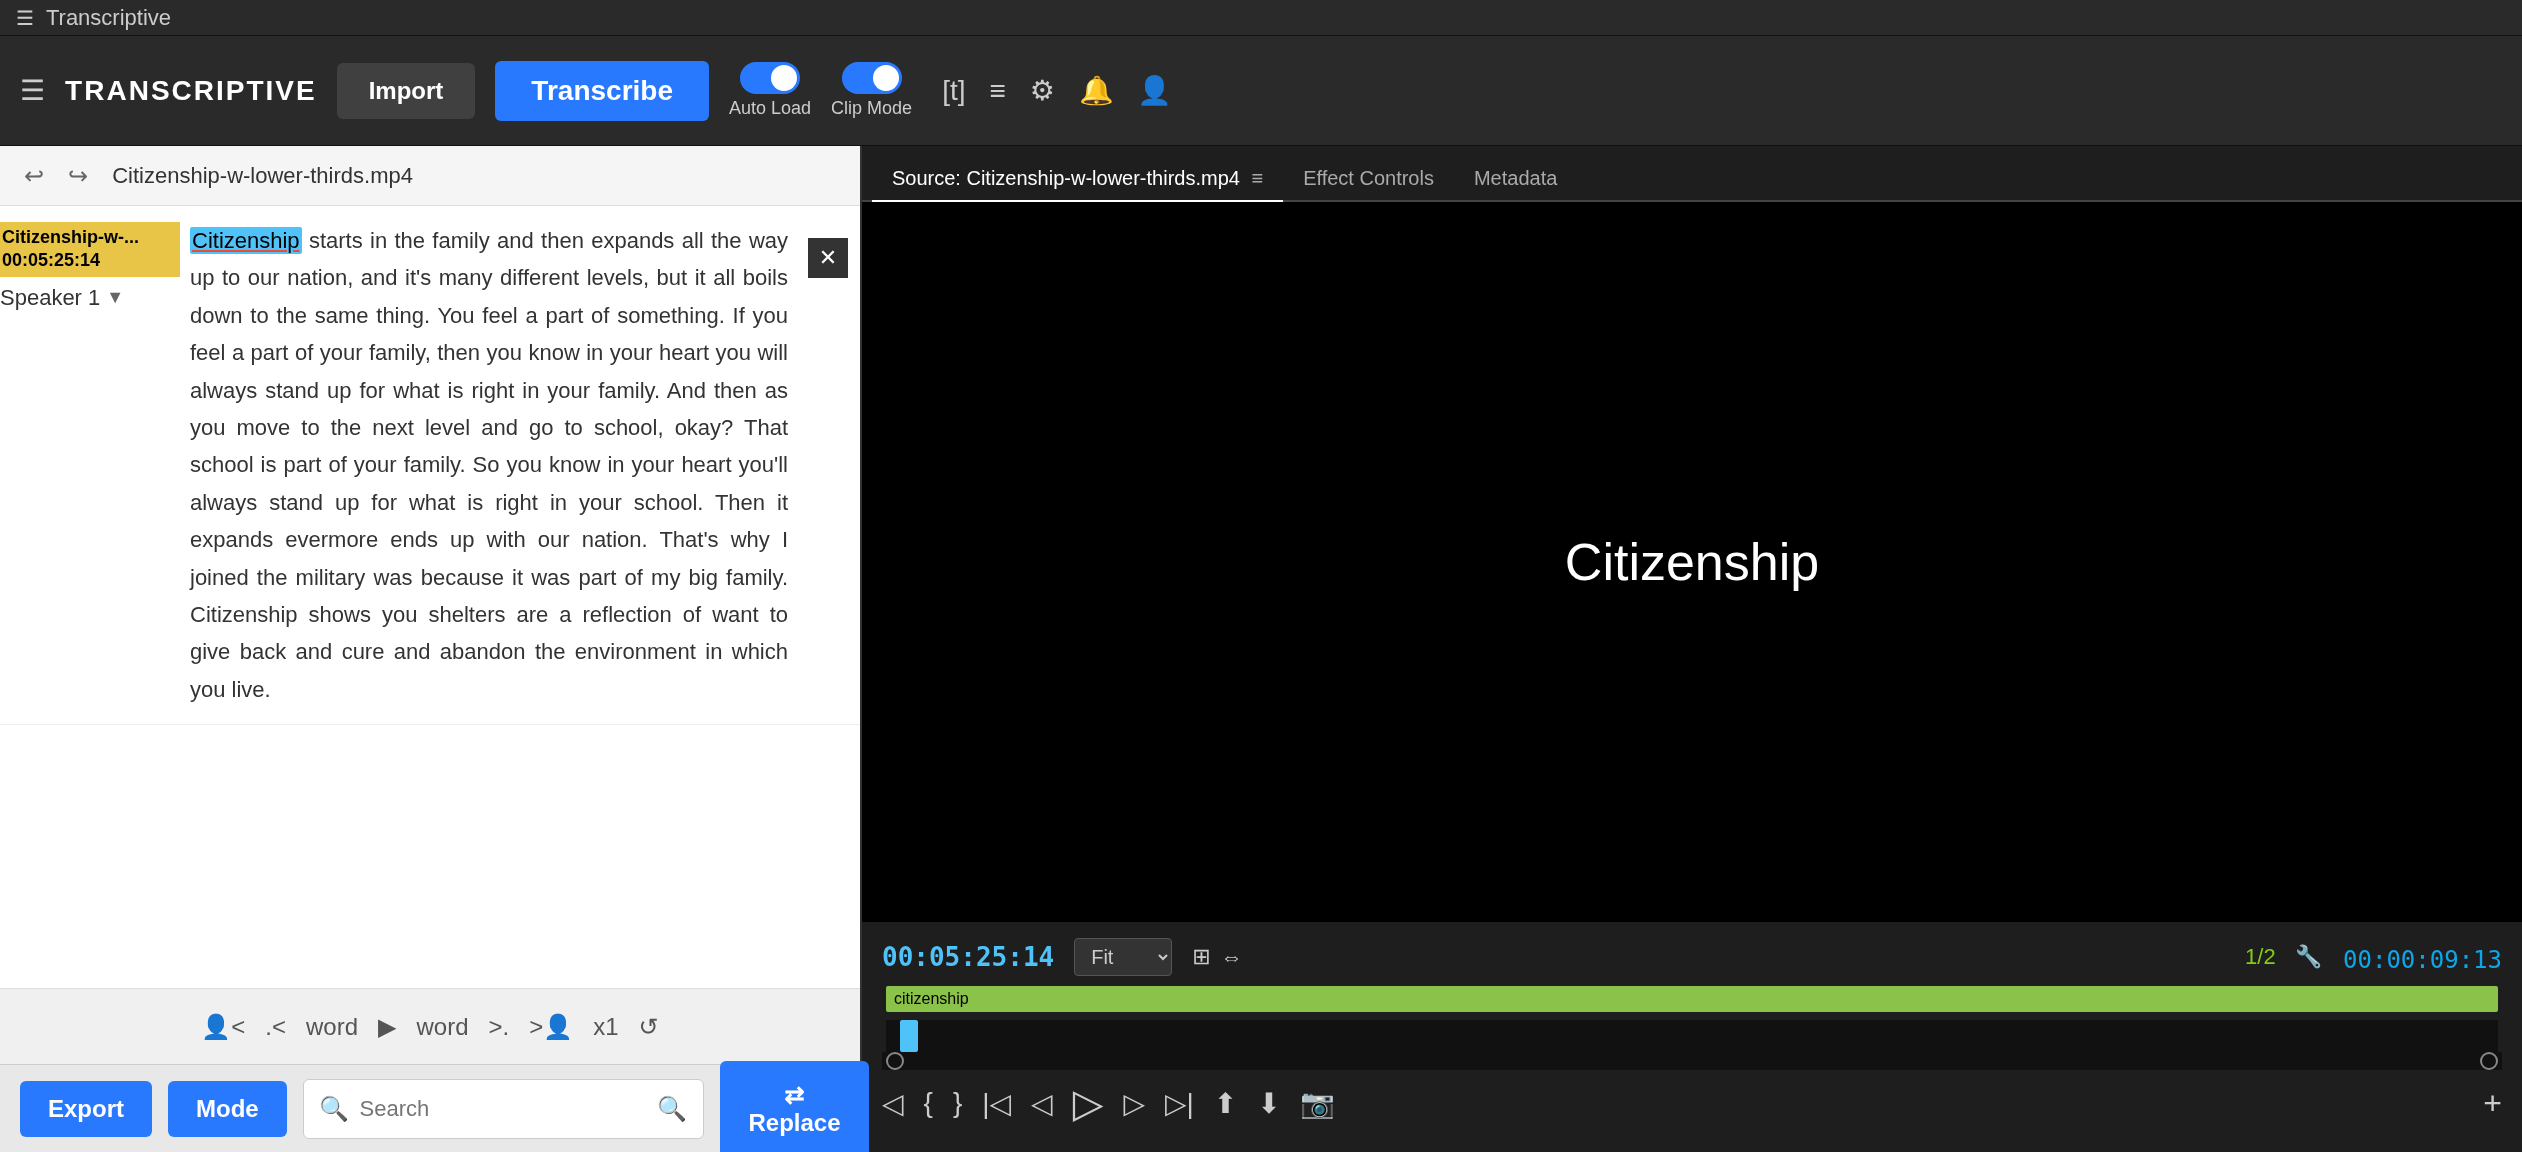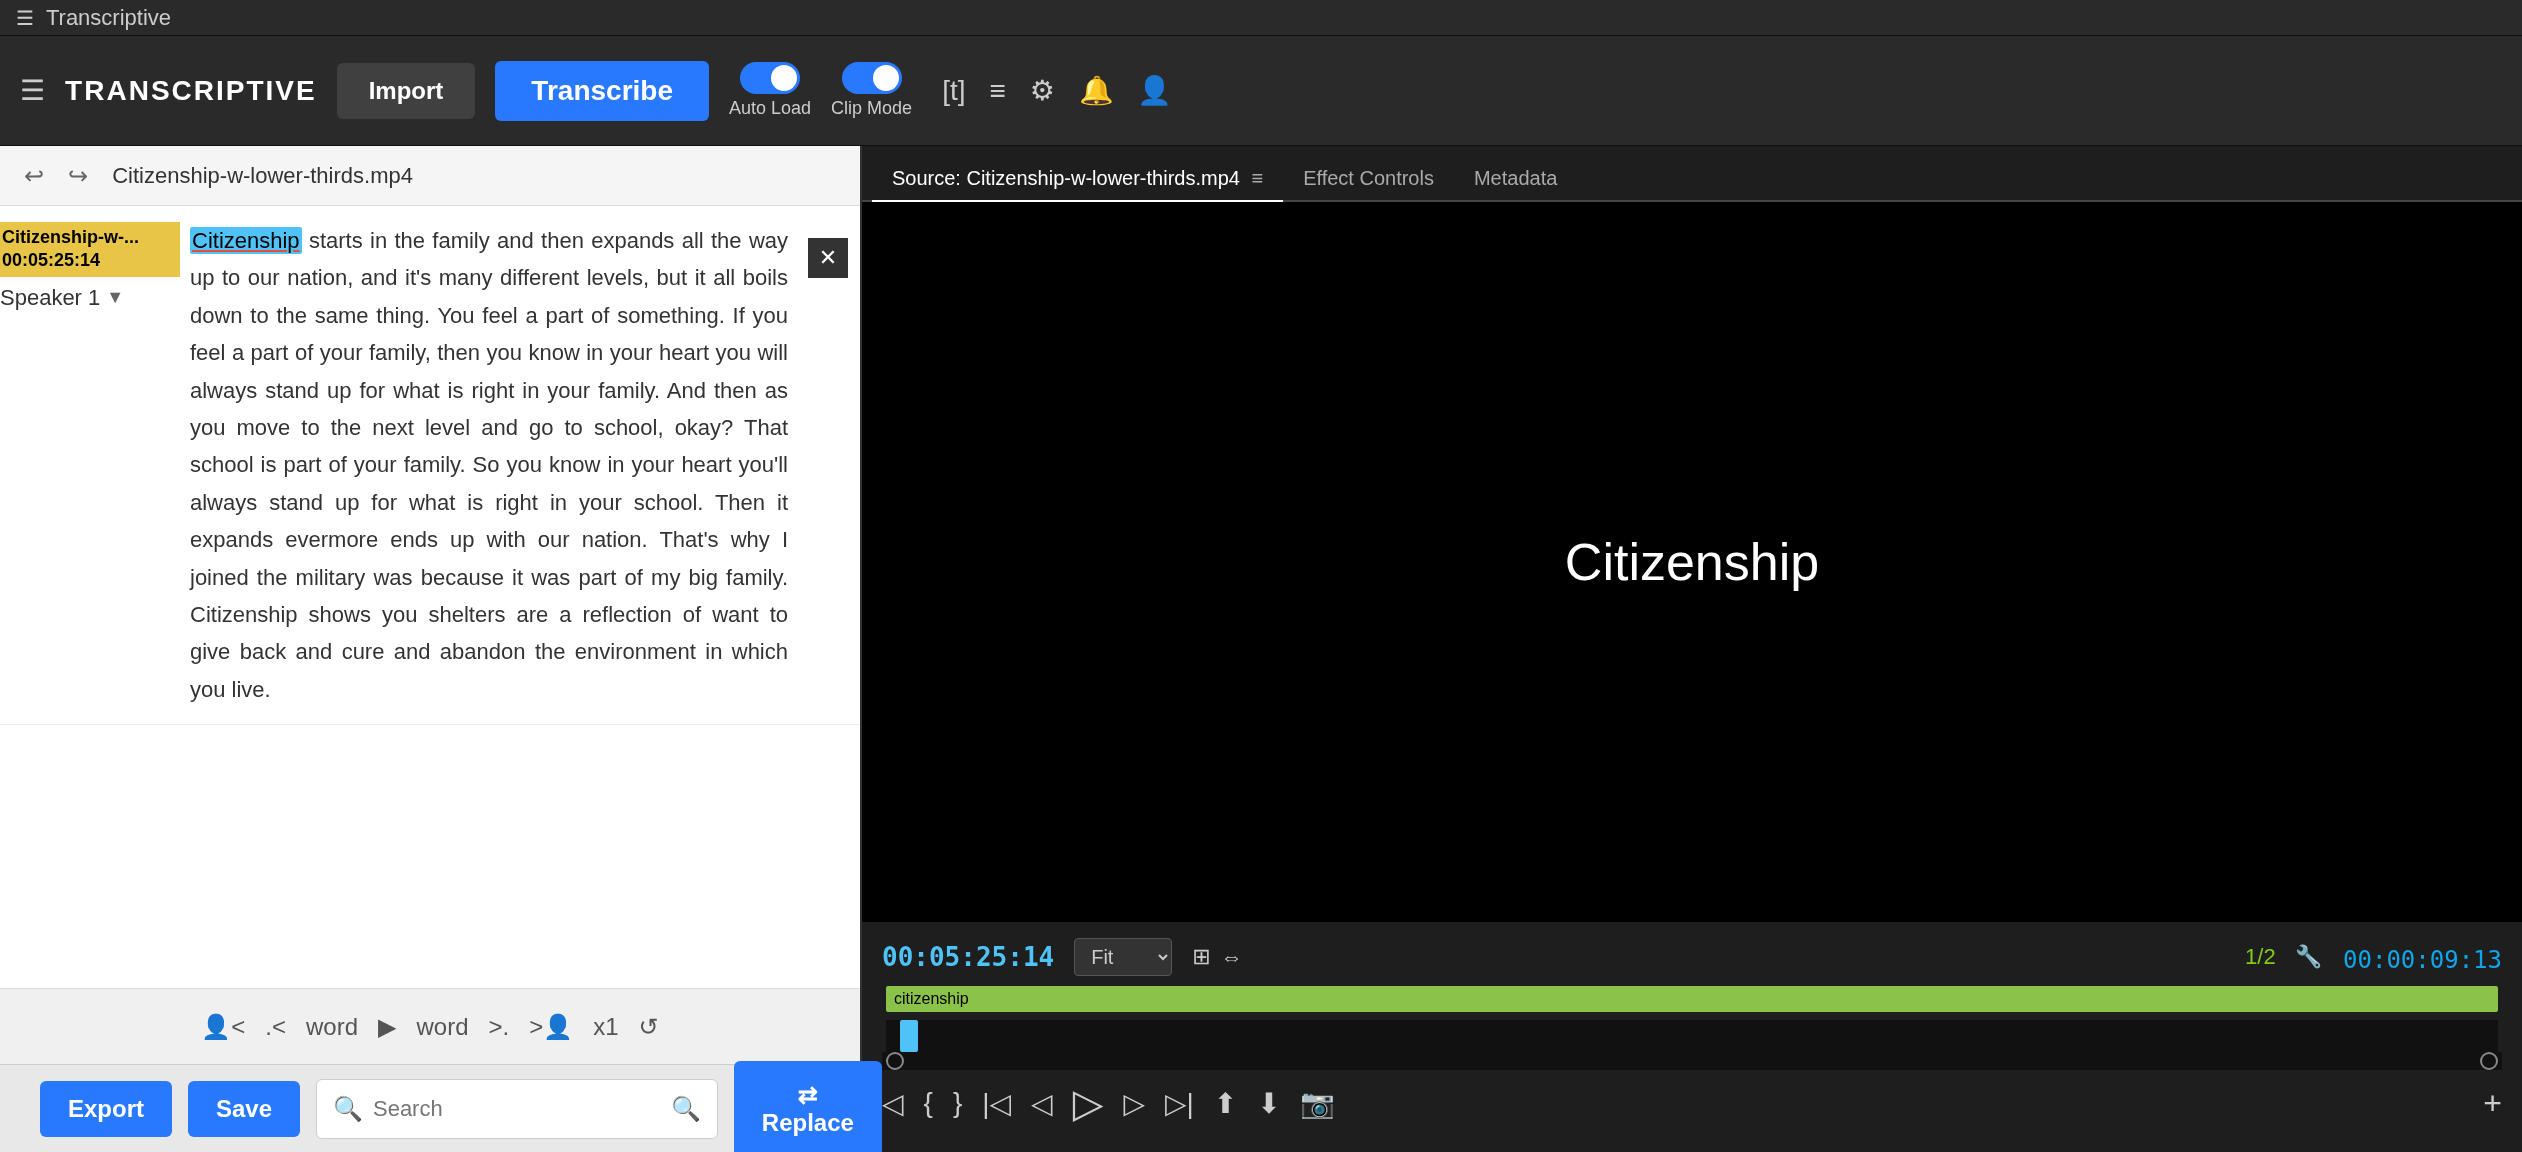--- a/index.html
+++ b/index.html
@@ -202,21 +202,20 @@
     }
     .btn-export {
       background: #2979ff;
       color: white;
       border: none;
       border-radius: 6px;
       padding: 14px 28px;
       font-size: 24px;
       cursor: pointer;
       font-weight: bold;
-      margin-left: 20px;
     }
     .btn-save {
       background: #2979ff;
       color: white;
       border: none;
       border-radius: 6px;
       padding: 14px 28px;
       font-size: 24px;
       cursor: pointer;
       font-weight: bold;
@@ -470,21 +469,21 @@
       <span class="control-icon">▶</span>
       <span class="control-icon">word</span>
       <span class="control-icon">&gt;.</span>
       <span class="control-icon">&gt;👤</span>
       <span class="control-icon">x1</span>
       <span class="control-icon">↺</span>
     </div>
 
     <div class="action-bar" style="position:relative;">
       <button class="btn-export">Export</button>
-      <button class="btn-save">Save</button>
+      <button class="btn-save">Mode</button>
       <div class="search-bar">
         <span class="search-icon">🔍</span>
         <input class="search-input" type="text" placeholder="Search" style="">
         <span class="search-submit">🔍</span>
       </div>
       <button class="btn-replace">⇄ Replace</button>
 
     </div>
 
   </div>

